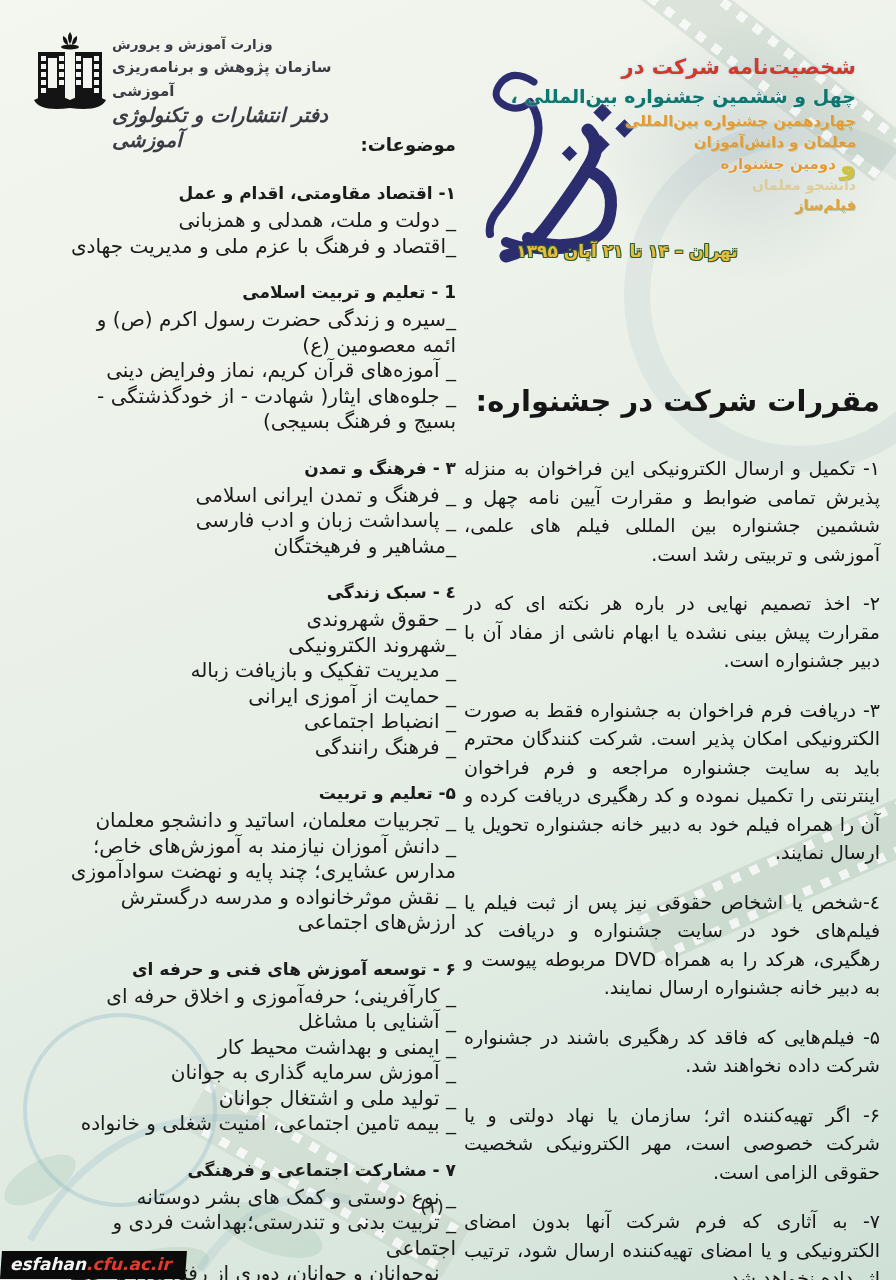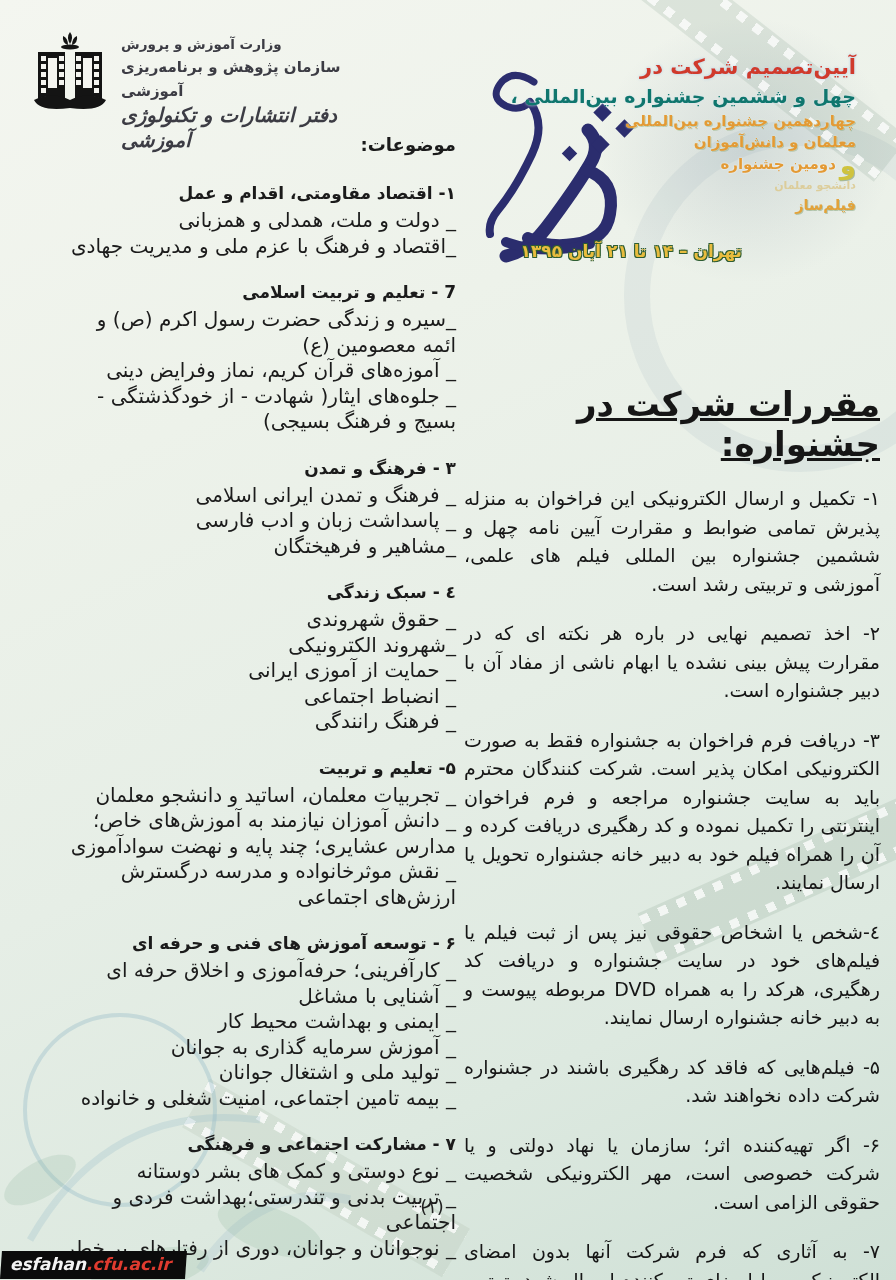--- a/index.html
+++ b/index.html
@@ -17,47 +17,47 @@
   .strip{height:56px;background:rgba(130,155,140,.18);}
   .strip::before,.strip::after{content:"";position:absolute;left:0;right:0;height:9px;
     background-image:repeating-linear-gradient(90deg,rgba(255,255,255,.75) 0 9px,transparent 9px 20px);}
   .strip::before{top:3px}.strip::after{bottom:3px}
   .strip-a{top:30px;right:-30px;width:330px;transform:rotate(38deg);}
   .strip-b{top:850px;right:-40px;width:300px;transform:rotate(-24deg);background:rgba(140,170,150,.22);}
   .strip-c{top:1150px;right:420px;width:300px;transform:rotate(30deg);background:rgba(150,165,145,.14);}
   .swirl-bl{left:-30px;bottom:-20px;}
   
   .org-logo{position:absolute;left:30px;top:30px;width:80px;height:90px;}
-  .org-lines{position:absolute;left:121px;top:34px;width:258px;direction:rtl;text-align:left;
+  .org-lines{position:absolute;left:112px;top:34px;width:258px;direction:rtl;text-align:left;
     color:#3c3c44;font-weight:bold;}
   .org-line1{font-size:13.5px;line-height:21px;}
   .org-line2{font-size:15px;line-height:24px;}
   .org-line3{font-size:20px;line-height:25px;font-style:italic;}
   
   .title-block{position:absolute;top:52px;right:40px;width:380px;direction:rtl;text-align:right;}
   .t1{font-size:21px;font-weight:bold;color:#d03a2c;text-shadow:0 0 3px #aecde6,0 0 1px #fff;line-height:30px;}
   .t2{font-size:19px;font-weight:bold;color:#0f766e;text-shadow:0 0 3px #d8e6ee;line-height:29px;}
   .t3,.t4{font-size:15px;font-weight:bold;color:#e39a35;text-shadow:0 0 2px #e8f0d8,1px 1px 0 rgba(90,130,70,.35);line-height:21px;}
   .t5{font-size:15px;font-weight:bold;color:#e39a35;text-shadow:0 0 2px #fff;line-height:23px;display:flex;align-items:center;gap:4px;}
   .t5 .waw{font-size:26px;color:#cfc33e;text-shadow:1px 1px 0 rgba(70,110,60,.4);line-height:20px;}
-  .t6{font-size:11px;font-weight:bold;color:#dcc98f;opacity:.85;line-height:19px;}
+  .t6{font-size:14px;font-weight:bold;color:#dcc98f;opacity:.85;line-height:19px;}
   .t7{font-size:14.5px;font-weight:bold;color:#e2a23a;text-shadow:1px 1px 0 rgba(90,130,70,.35);line-height:21px;}
-  .date-line{position:absolute;left:512px;top:241px;width:230px;direction:rtl;text-align:right;
+  .date-line{position:absolute;left:512px;top:241px;width:230px;direction:rtl;text-align:center;
     font-size:17px;font-weight:bold;color:#e8bc3e;
     text-shadow:1px 1px 0 #2e5d33,-1px -1px 0 #2e5d33,1px -1px 0 #2e5d33,-1px 1px 0 #2e5d33;}
   .callig{position:absolute;left:468px;top:52px;width:235px;height:225px;}
   
   .topics{position:absolute;top:134px;left:58px;width:398px;direction:rtl;text-align:right;color:#1b1b1b;}
   .topics-heading{font-size:18px;font-weight:bold;margin-bottom:26px;}
   .topic-section{margin-bottom:21px;}
   .topic-title{font-size:17px;font-weight:bold;line-height:24px;margin-bottom:3px;}
   .topic-item{font-size:20px;line-height:25.5px;}
   
   .regulations{position:absolute;top:384px;left:464px;width:416px;direction:rtl;text-align:right;color:#161616;}
-  .reg-heading{font-size:34px;font-weight:bold;margin-bottom:20px;text-decoration:underline;}
+  .reg-heading{font-size:29px;font-weight:bold;margin-bottom:36px;}
   .reg-para{font-size:19px;line-height:28.5px;margin:0 0 21px;text-align:justify;text-align-last:right;}
   
   .page-number{position:absolute;left:402px;top:1196px;width:60px;text-align:center;
     font-size:18px;color:#222;direction:rtl;}
   .watermark{position:absolute;left:0;top:1251px;background:#0b0b0b;padding:3px 14px 5px 10px;
     font-style:italic;font-weight:bold;font-size:17px;transform:skewX(-4deg);transform-origin:left bottom;}
   .watermark .wm-site{color:#f3f3f3;}
   .watermark .wm-domain{color:#e03b2f;}
 </style>
 </head>
@@ -135,21 +135,21 @@
   </g>
   <g fill="#2b2d6e">
     <rect x="128" y="54" width="13" height="13" transform="rotate(45 134.5 60.5)"></rect>
     <rect x="150" y="70" width="13" height="13" transform="rotate(45 156.5 76.5)"></rect>
     <rect x="126" y="86" width="13" height="13" transform="rotate(45 132.5 92.5)"></rect>
     <rect x="96" y="96" width="11" height="11" transform="rotate(45 101.5 101.5)"></rect>
   </g>
 </svg>
 
 <div class="title-block">
-  <div class="t1">آیین‌تصمیم شرکت در</div>
+  <div class="t1">شخصیت‌نامه شرکت در</div>
   <div class="t2">چهل و ششمین جشنواره بین‌المللی ،</div>
   <div class="t3">چهاردهمین جشنواره بین‌المللی</div>
   <div class="t4">معلمان و دانش‌آموزان</div>
   <div class="t5">
     <span class="waw">و</span>
     <span>دومین جشنواره</span>
   </div>
   <div class="t6">دانشجو معلمان</div>
   <div class="t7">فیلم‌ساز</div>
 </div>
@@ -157,35 +157,36 @@
 
 <div class="topics">
   <div class="topics-heading">موضوعات:</div>
   <div id="topics-sections">
       <div class="topic-section">
         <div class="topic-title">۱- اقتصاد مقاومتی، اقدام و عمل</div>
         <div class="topic-item">_ دولت و ملت، همدلی و همزبانی</div>
         <div class="topic-item">_اقتصاد و فرهنگ با عزم ملی و مدیریت جهادی</div>
       </div>
       <div class="topic-section">
-        <div class="topic-title">7 - تعلیم و تربیت اسلامی</div>
+        <div class="topic-title">1 - تعلیم و تربیت اسلامی</div>
         <div class="topic-item">_سیره و زندگی حضرت رسول اکرم (ص)  و ائمه معصومین (ع)</div>
         <div class="topic-item">_ آموزه‌های قرآن کریم، نماز وفرایض دینی</div>
         <div class="topic-item">_ جلوه‌های ایثار( شهادت - از خودگذشتگی - بسیج و فرهنگ بسیجی)</div>
       </div>
       <div class="topic-section">
         <div class="topic-title">۳ - فرهنگ و تمدن</div>
         <div class="topic-item">_ فرهنگ و تمدن ایرانی اسلامی</div>
         <div class="topic-item">_ پاسداشت زبان و ادب فارسی</div>
         <div class="topic-item">_مشاهیر و فرهیختگان</div>
       </div>
       <div class="topic-section">
         <div class="topic-title">٤ - سبک زندگی</div>
         <div class="topic-item">_ حقوق شهروندی</div>
         <div class="topic-item">_شهروند الکترونیکی</div>
+        <div class="topic-item">_ مدیریت تفکیک و بازیافت زباله</div>
         <div class="topic-item">_ حمایت از آموزی ایرانی</div>
         <div class="topic-item">_ انضباط اجتماعی</div>
         <div class="topic-item">_ فرهنگ رانندگی</div>
       </div>
       <div class="topic-section">
         <div class="topic-title">۵- تعلیم و تربیت</div>
         <div class="topic-item">_ تجربیات معلمان، اساتید و دانشجو معلمان</div>
         <div class="topic-item">_ دانش آموزان  نیازمند به آموزش‌های خاص؛ مدارس عشایری؛ چند پایه و نهضت سوادآموزی</div>
         <div class="topic-item">_ نقش موثرخانواده و مدرسه درگسترش ارزش‌های اجتماعی</div>
       </div>

